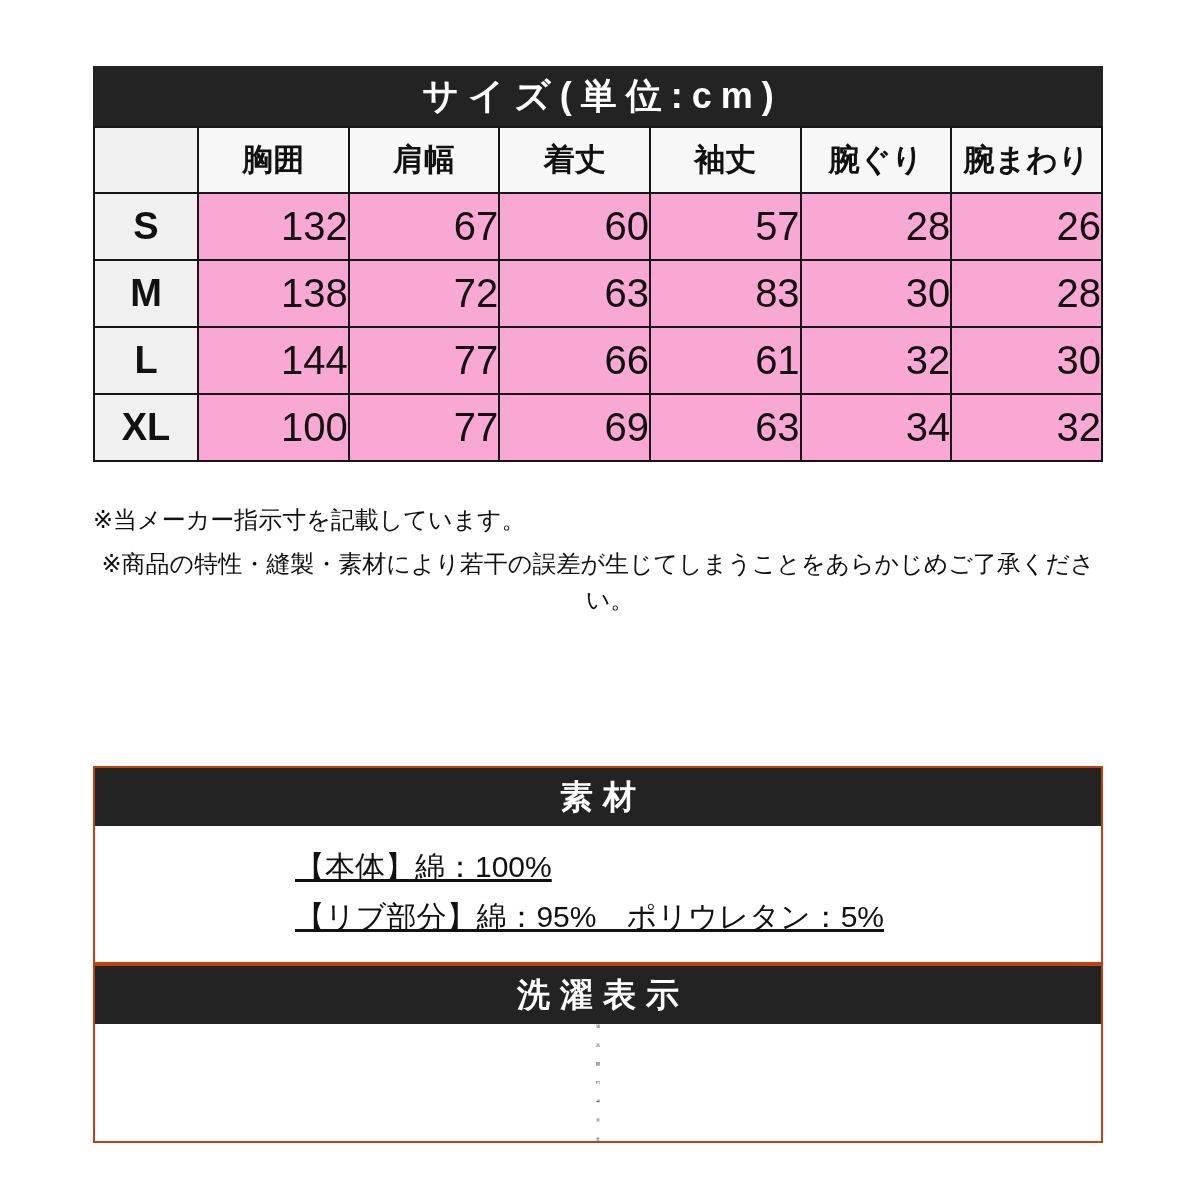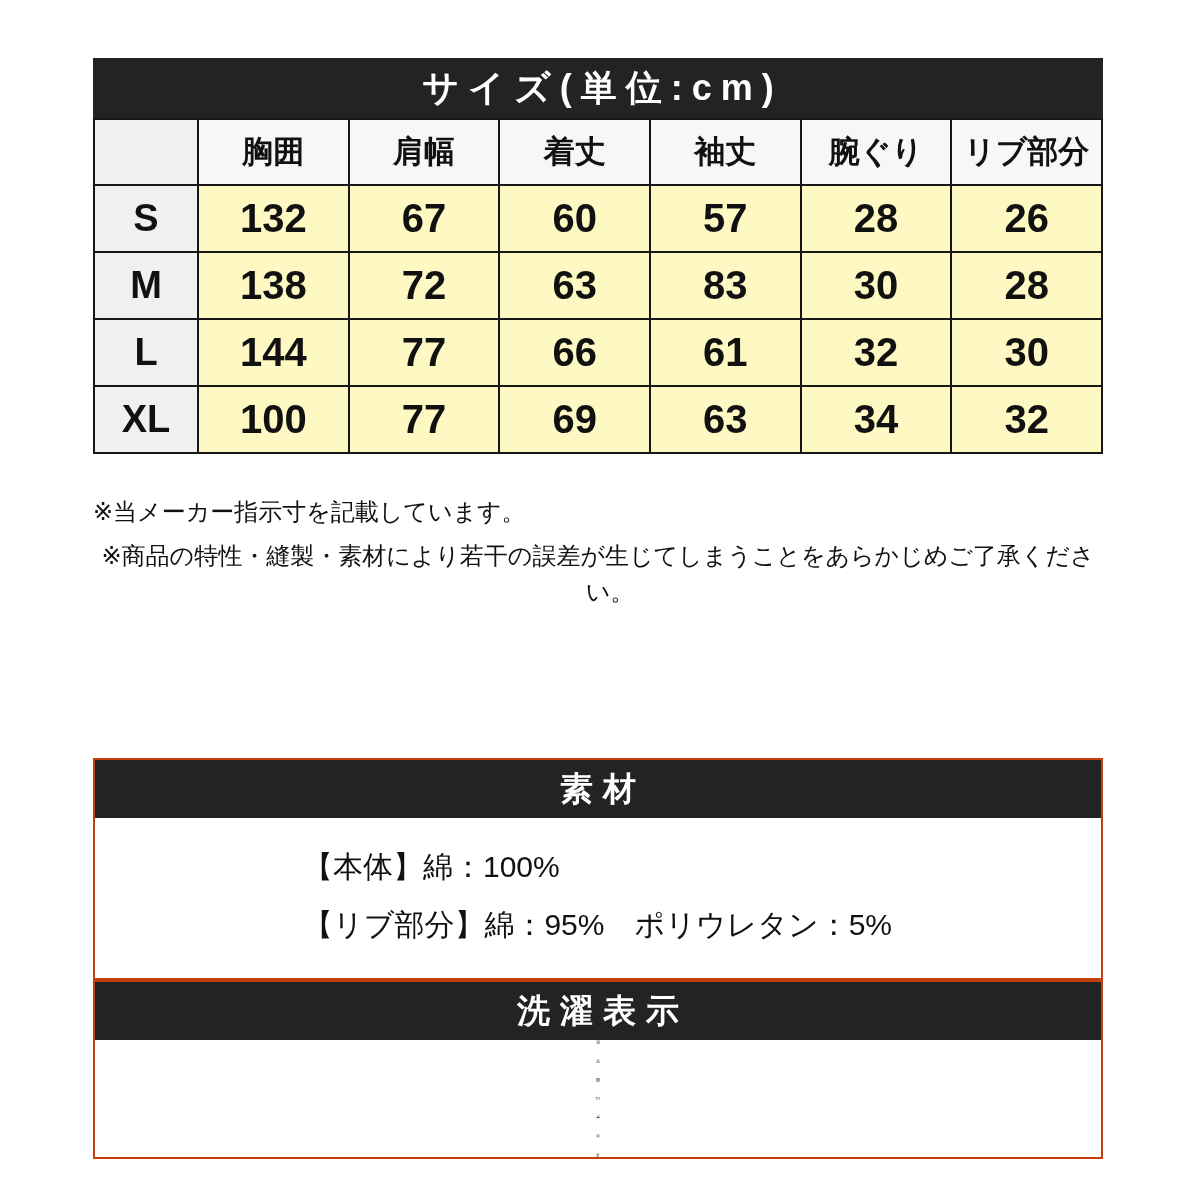--- a/index.html
+++ b/index.html
@@ -1,53 +1,53 @@
 <!DOCTYPE html>
 <html lang="ja"><head>
 <meta charset="utf-8">
 <style>
   html,body{margin:0;padding:0;}
   body{
     width:1200px;height:1200px;background:#ffffff;position:relative;
     font-family:"Liberation Sans","DejaVu Sans",sans-serif;color:#111;
     -webkit-font-smoothing:antialiased;
   }
-  .wrap{position:absolute;left:93px;top:8px;width:1010px;}
+  .wrap{position:absolute;left:93px;top:16px;width:1010px;}
 
   
   .section-bar{
     background:#232323;color:#fff;font-weight:bold;
     display:flex;align-items:center;justify-content:center;
     box-sizing:border-box;
   }
   .size-bar{height:60px;font-size:36px;letter-spacing:9px;padding-left:9px;}
   .inner-bar{height:58px;font-size:33px;letter-spacing:10px;padding-left:10px;}
 
   
   .size-section{margin-top:50px;}
   table.size-table{width:100%;border-collapse:collapse;table-layout:fixed;}
   .size-table th,.size-table td{
     border:2px solid #161616;text-align:center;vertical-align:middle;padding:0;
   }
   .size-table col.label-col{width:104px;}
   .size-table thead th{height:64px;font-size:31px;font-weight:bold;background:#f7f7f7;}
   .size-table thead th.corner{background:#f0f0f0;}
   .size-table tbody th{height:65px;font-size:38px;font-weight:bold;background:#f0f0f0;}
-  .size-table tbody td{height:65px;font-size:40px;font-weight:bold;background:#fef9c3;}
+  .size-table tbody td{height:65px;font-size:40px;font-weight:normal;background:#f9a8d4;text-align:right;}
 
   
   .notes{margin-top:40px;font-size:24px;line-height:1.5;}
   .notes p{margin:0;padding-left:1em;text-indent:-1em;}
   .notes p + p{margin-top:8px;text-align:center;}
 
   
   .boxed{border:2px solid #c2410c;box-sizing:border-box;}
   .material-section{margin-top:148px;}
   .material-body{padding:14px 20px 18px 196px;font-size:30px;line-height:46px;}
-  .material-body p{margin:12px;}
+  .material-body p{margin:4px;text-decoration:underline;}
 
   .care-section{}
   .care-body{
     height:117px;display:flex;align-items:center;justify-content:center;gap:15px;flex-direction:column;
   }
   .care-body svg{display:block;height:84px;width:auto;}
   .sym-stroke{fill:none;stroke:#121212;stroke-width:6;}
   .sym-stroke-thick{fill:none;stroke:#121212;stroke-width:7;}
   .sym-fill{fill:#121212;stroke:none;}
   .sym-text{fill:#121212;font-family:"Liberation Sans","DejaVu Sans",sans-serif;font-weight:bold;}
@@ -72,21 +72,21 @@
           <col>
       </colgroup>
       <thead>
         <tr>
           <th class="corner"></th>
           <th>胸囲</th>
           <th>肩幅</th>
           <th>着丈</th>
           <th>袖丈</th>
           <th>腕ぐり</th>
-          <th>リブ部分</th>
+          <th>腕まわり</th>
         </tr>
       </thead>
       <tbody>
         <tr>
           <th>S</th>
           <td>132</td>
           <td>67</td>
           <td>60</td>
           <td>57</td>
           <td>28</td>

